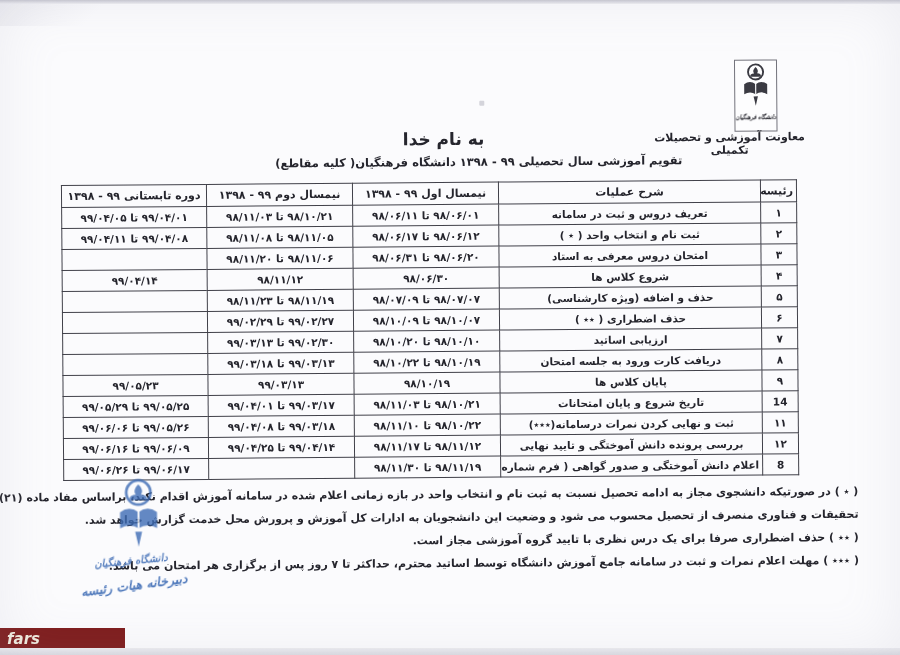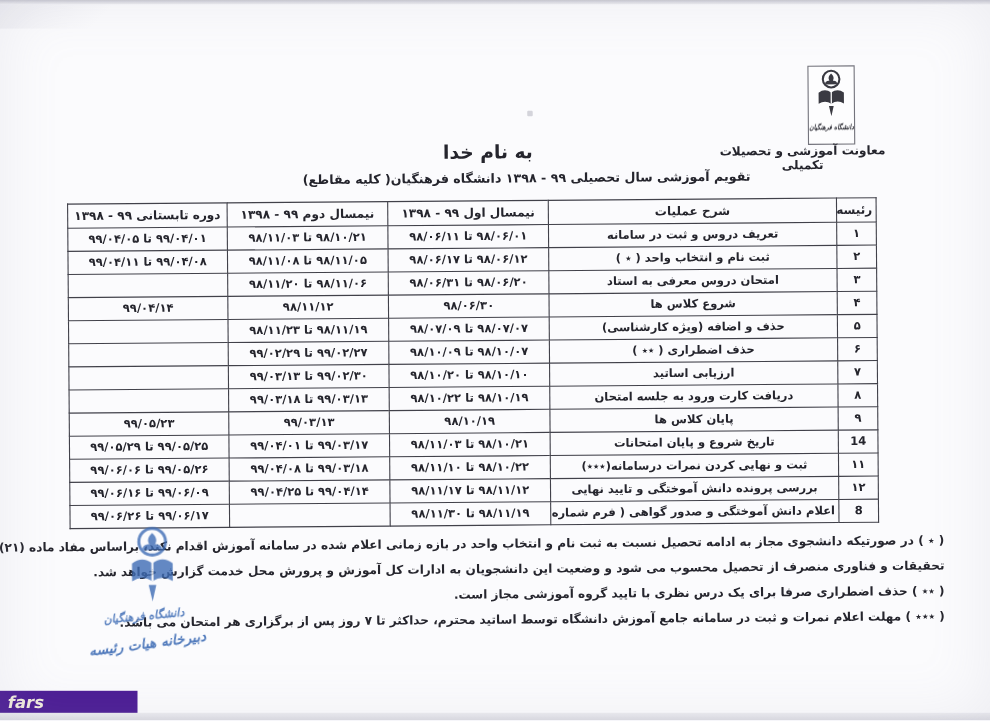--- a/index.html
+++ b/index.html
@@ -89,21 +89,21 @@
     position:absolute;left:2px;top:102px;width:160px;text-align:center;
     font-size:12.5px;font-style:italic;font-weight:700;
     transform:rotate(-7deg);opacity:.9;filter:blur(.3px);
     direction:rtl;white-space:nowrap;
   }
 
   
   .watermark{
     position:absolute;left:0;top:628px;height:21px;
     display:flex;align-items:center;padding:0 10px 0 7px;
-    background:#4c1d95;
+    background:#7f1d1d;
     font-size:15px;font-style:italic;font-weight:800;white-space:nowrap;
   }
   .wm-prefix{color:#f2ecdf;}
   .wm-suffix{color:#e8830d;margin-top:48px;}
 </style>
 </head>
 <body>
 
 <div class="canvas">
   <div class="tilt">

